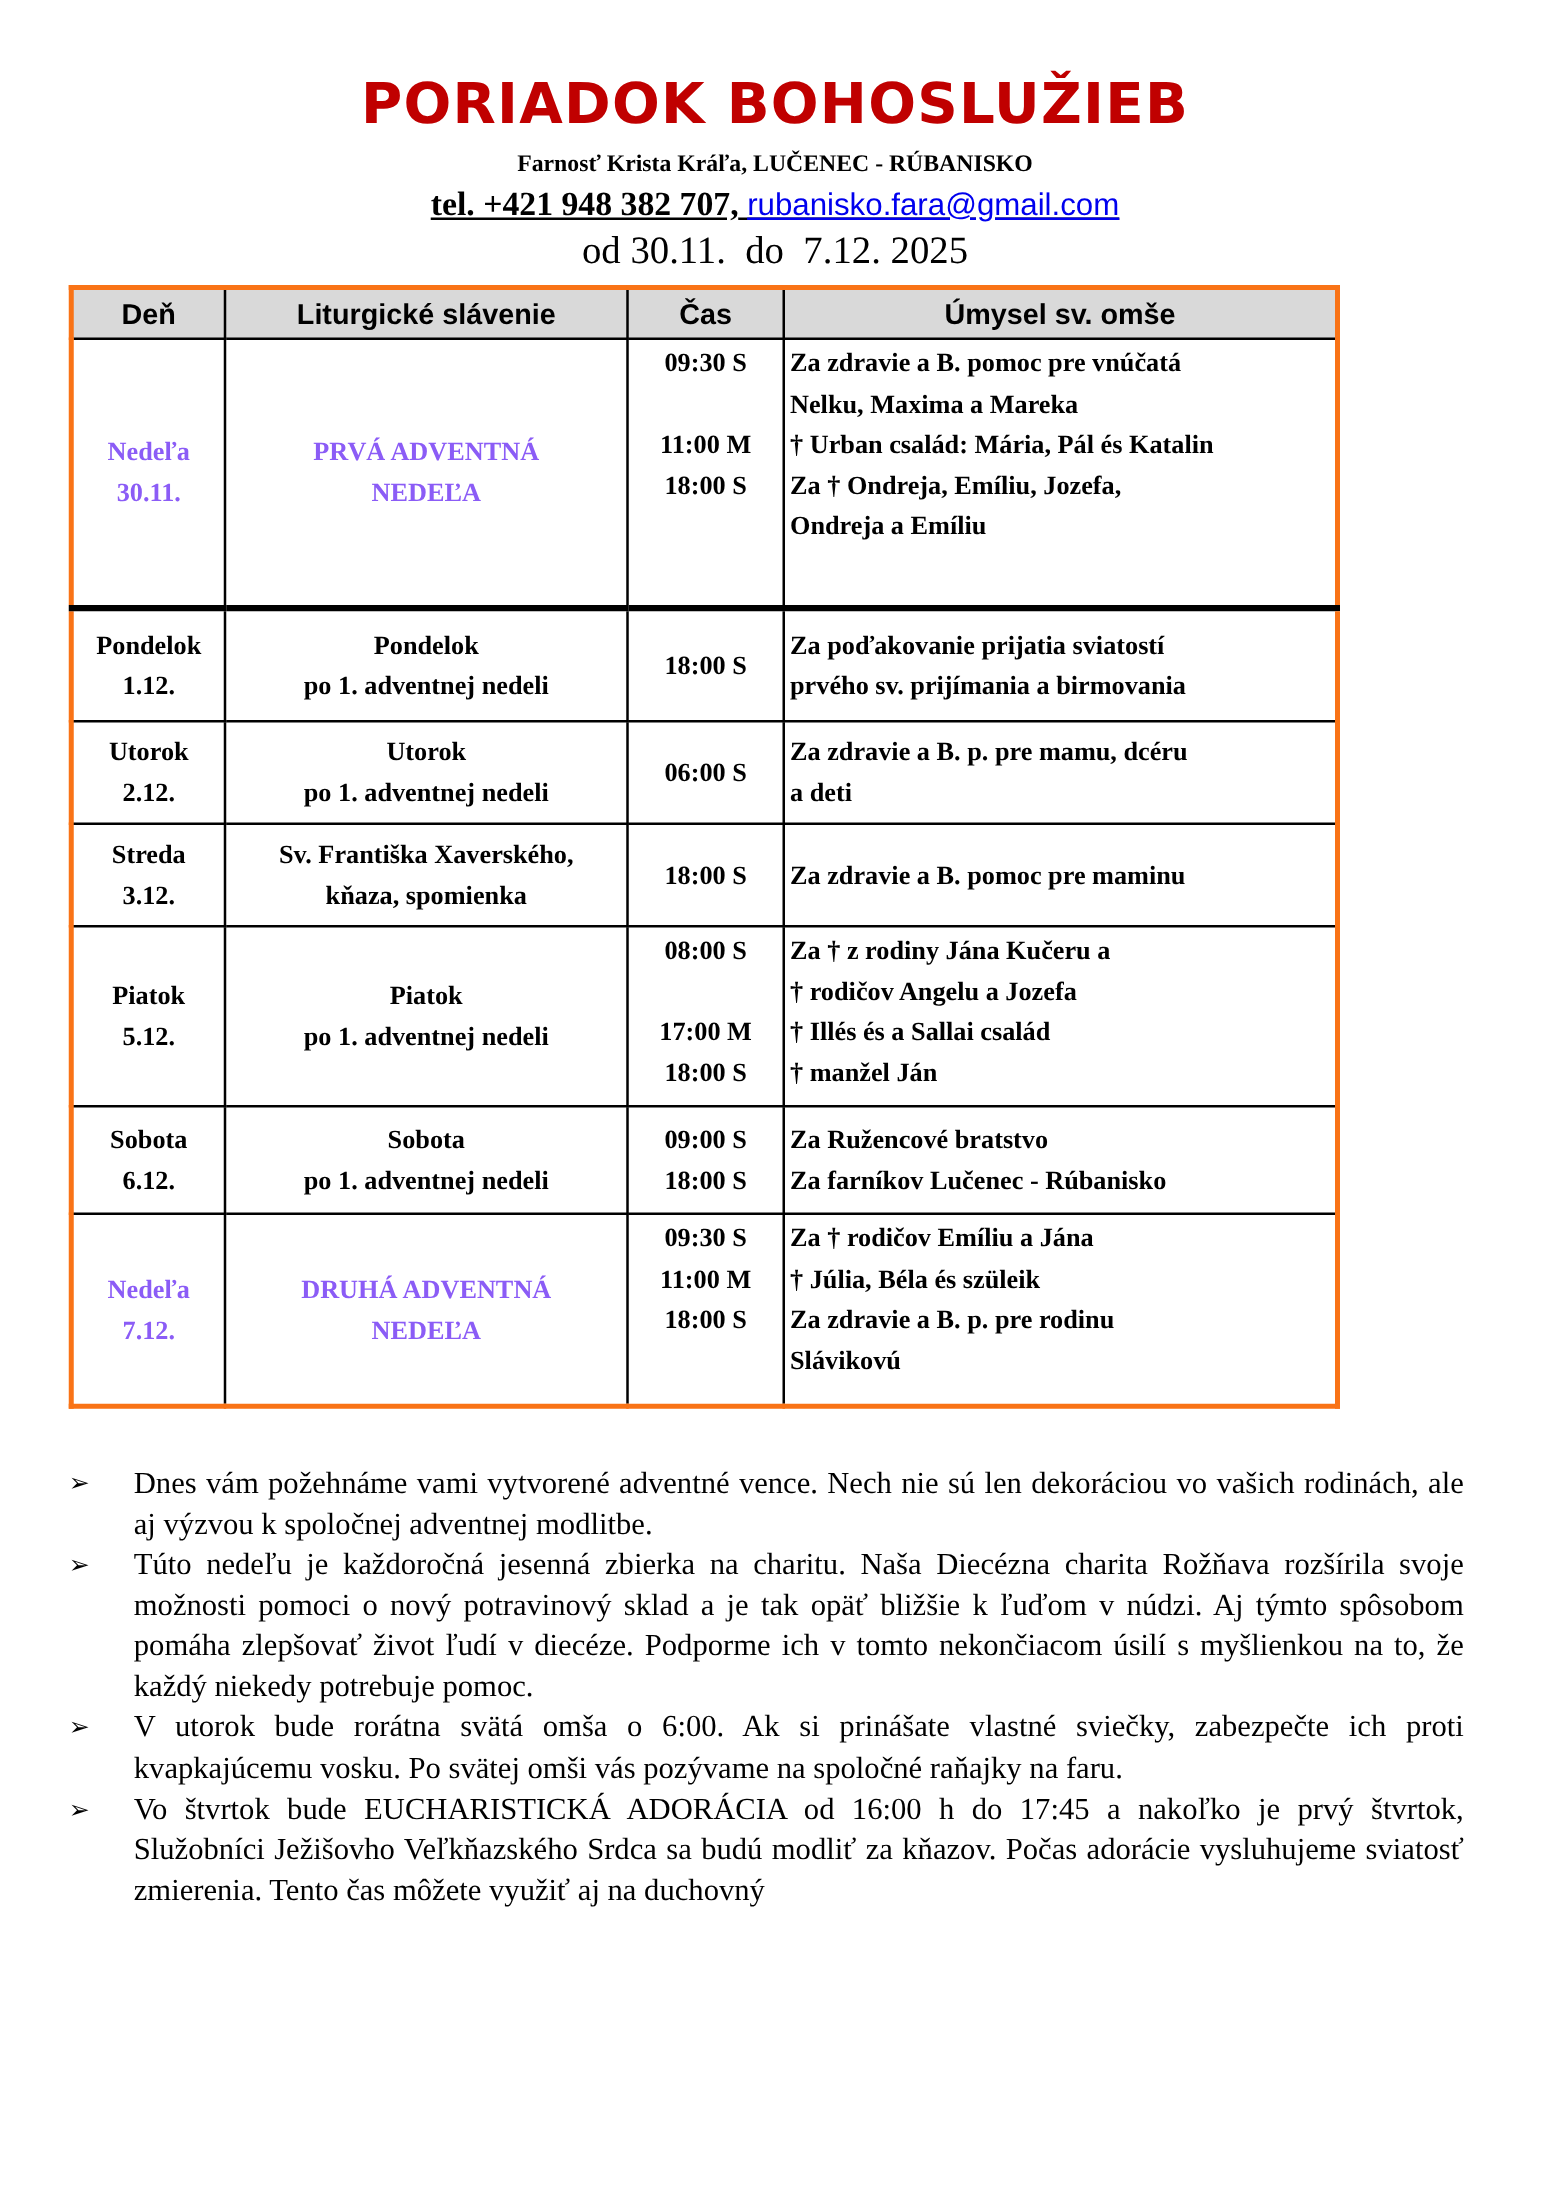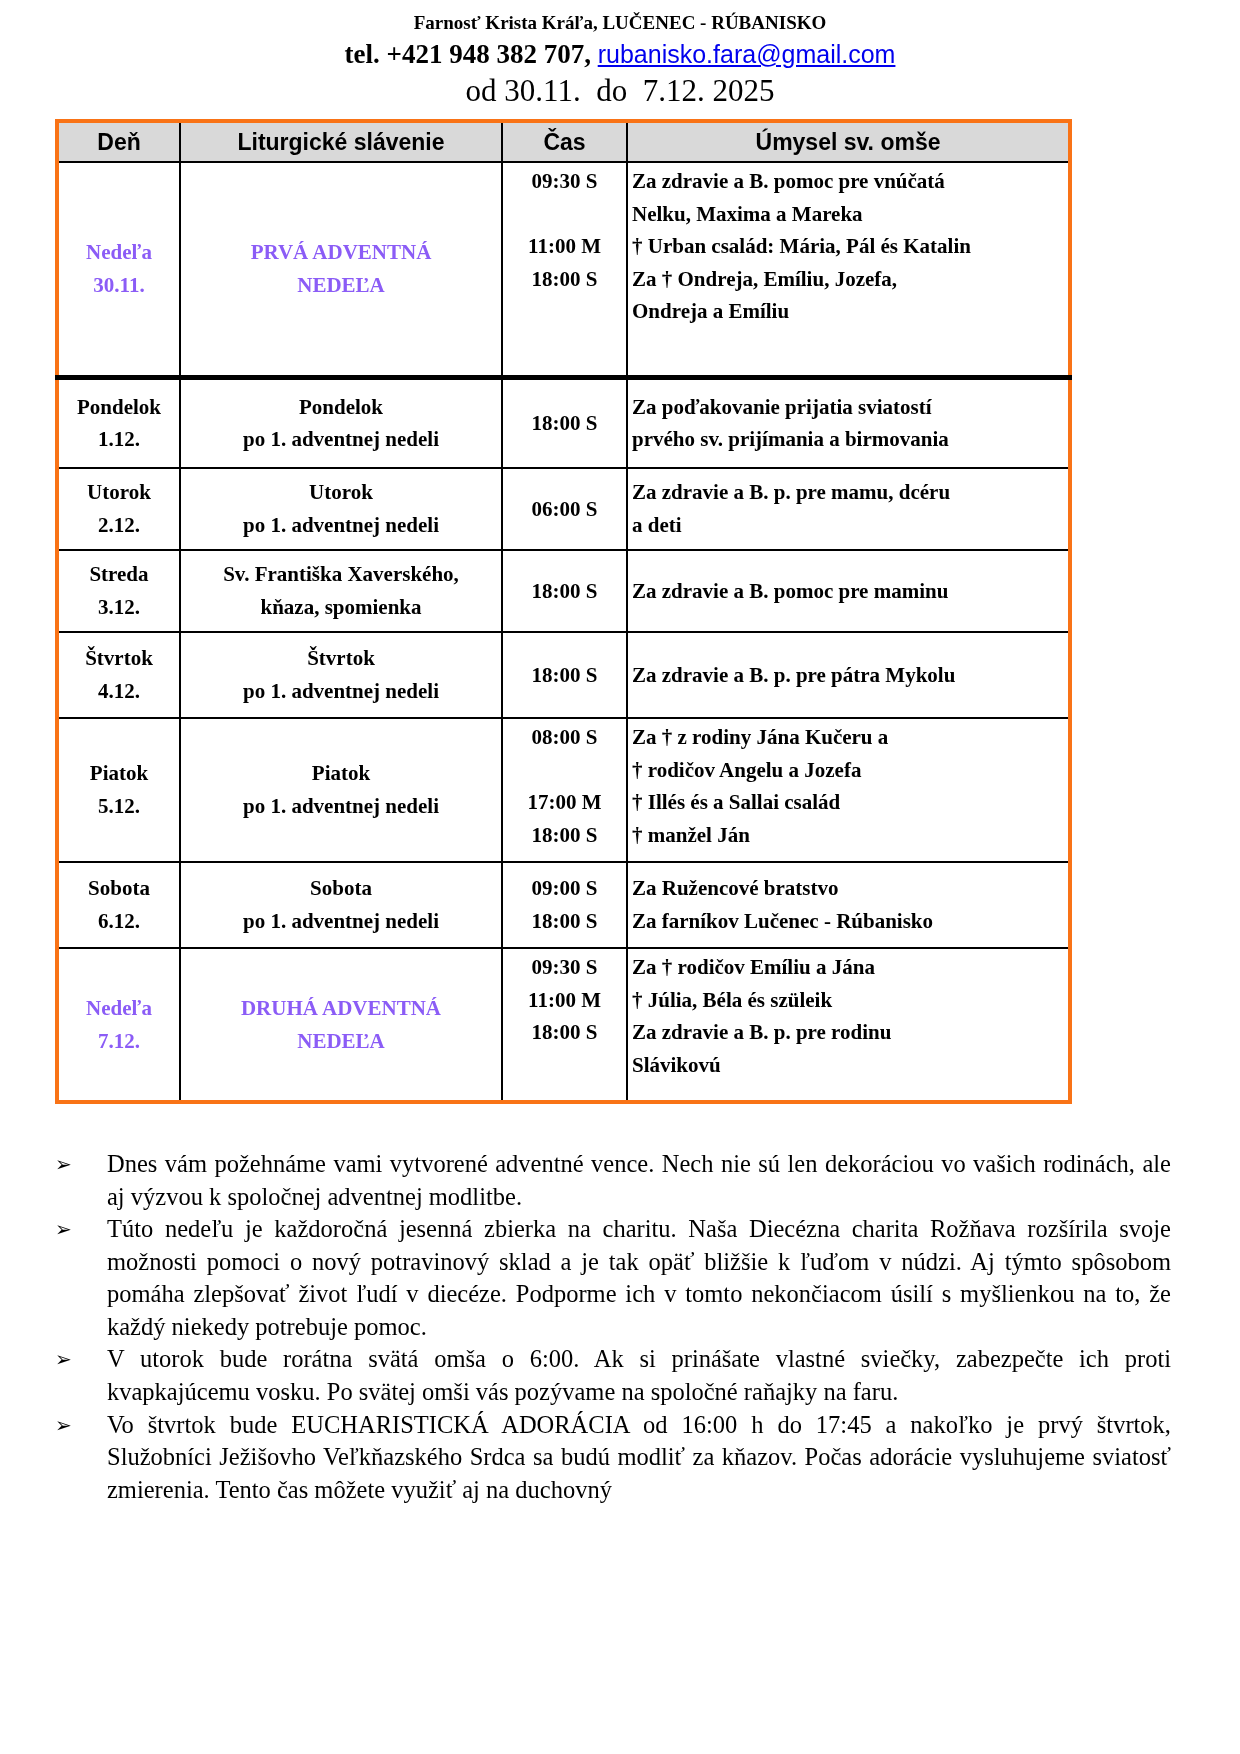--- a/index.html
+++ b/index.html
@@ -9,21 +9,21 @@
   }
   .title {
     margin-top:56px; text-align:center; color:#c00000;
     font-family:"DejaVu Sans", sans-serif; font-weight:bold;
     font-size:45px; letter-spacing:1px;
   }
   .subtitle {
     text-align:center; font-weight:bold; font-size:19px; margin-top:12px;
   }
   .contact {
-    text-align:center; font-weight:bold; font-size:27px; margin-top:5px;
+    text-align:center; font-weight:bold; font-size:27px; margin-top:5px;text-decoration:underline;
   }
   .contact .email {
     color:#0000ee; font-family:"Liberation Sans", sans-serif;
     font-weight:normal; font-size:25px; text-decoration:underline; cursor:pointer;
   }
   .daterange {
     text-align:center; font-size:31px; margin-top:3px; white-space:pre;
   }
 
   table.schedule {
@@ -53,20 +53,21 @@
   }
   .ann { display:flex; font-size:24.5px; line-height:1.33; }
   .ann .marker { flex:0 0 52px; width:52px; font-size:20px; padding-top:3px; }
   .ann .text { flex:1; text-align:justify; }
 </style>
 </head>
 <body>
 
 <div class="page">
 
+  <div class="title">PORIADOK BOHOSLUŽIEB</div>
   <div class="subtitle">Farnosť Krista Kráľa, LUČENEC - RÚBANISKO</div>
   <div class="contact">
     <span>tel. +421 948 382 707,</span>
     <span class="email">rubanisko.fara@gmail.com</span>
   </div>
   <div class="daterange">od 30.11.  do  7.12. 2025</div>
 
   <table class="schedule">
     <colgroup>
         <col class="c-day">
@@ -117,28 +118,20 @@
 a deti</td>
       </tr>
       <tr class="r4">
         <td class="day">Streda
 3.12.</td>
         <td class="celebration">Sv. Františka Xaverského,
 kňaza, spomienka</td>
         <td class="time">18:00 S</td>
         <td class="intention">Za zdravie a B. pomoc pre maminu</td>
       </tr>
-      <tr class="r5">
-        <td class="day">Štvrtok
-4.12.</td>
-        <td class="celebration">Štvrtok
-po 1. adventnej nedeli</td>
-        <td class="time">18:00 S</td>
-        <td class="intention">Za zdravie a B. p. pre pátra Mykolu</td>
-      </tr>
       <tr class="r6 vtop">
         <td class="day">Piatok
 5.12.</td>
         <td class="celebration">Piatok
 po 1. adventnej nedeli</td>
         <td class="time">08:00 S
 
 17:00 M
 18:00 S</td>
         <td class="intention">Za † z rodiny Jána Kučeru a

